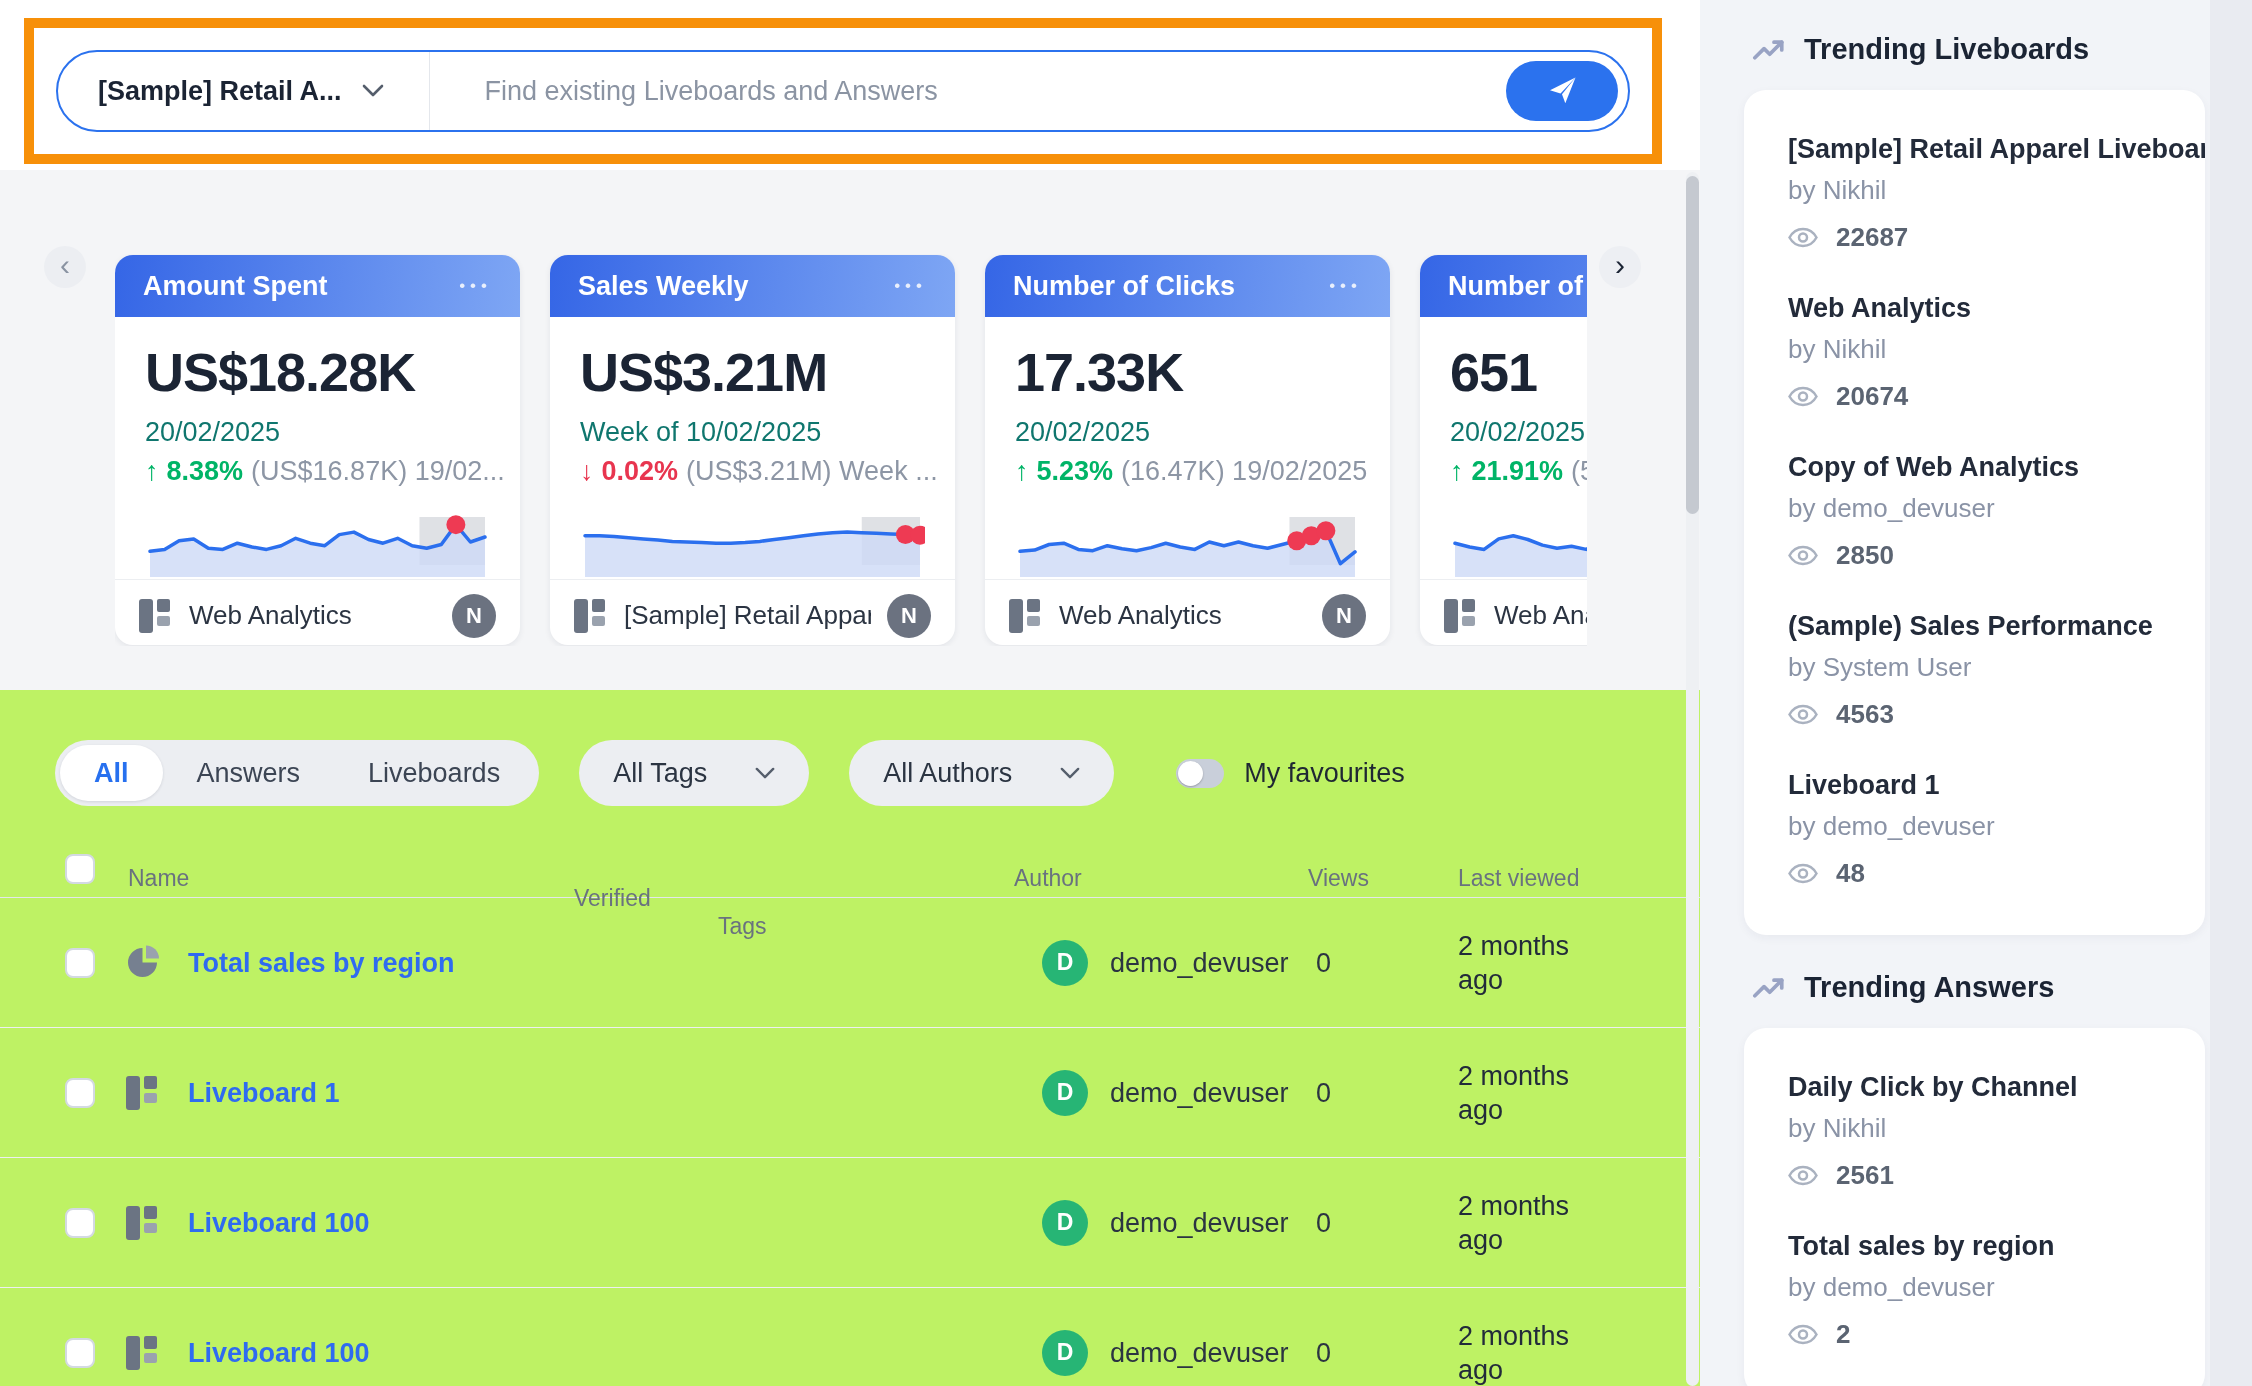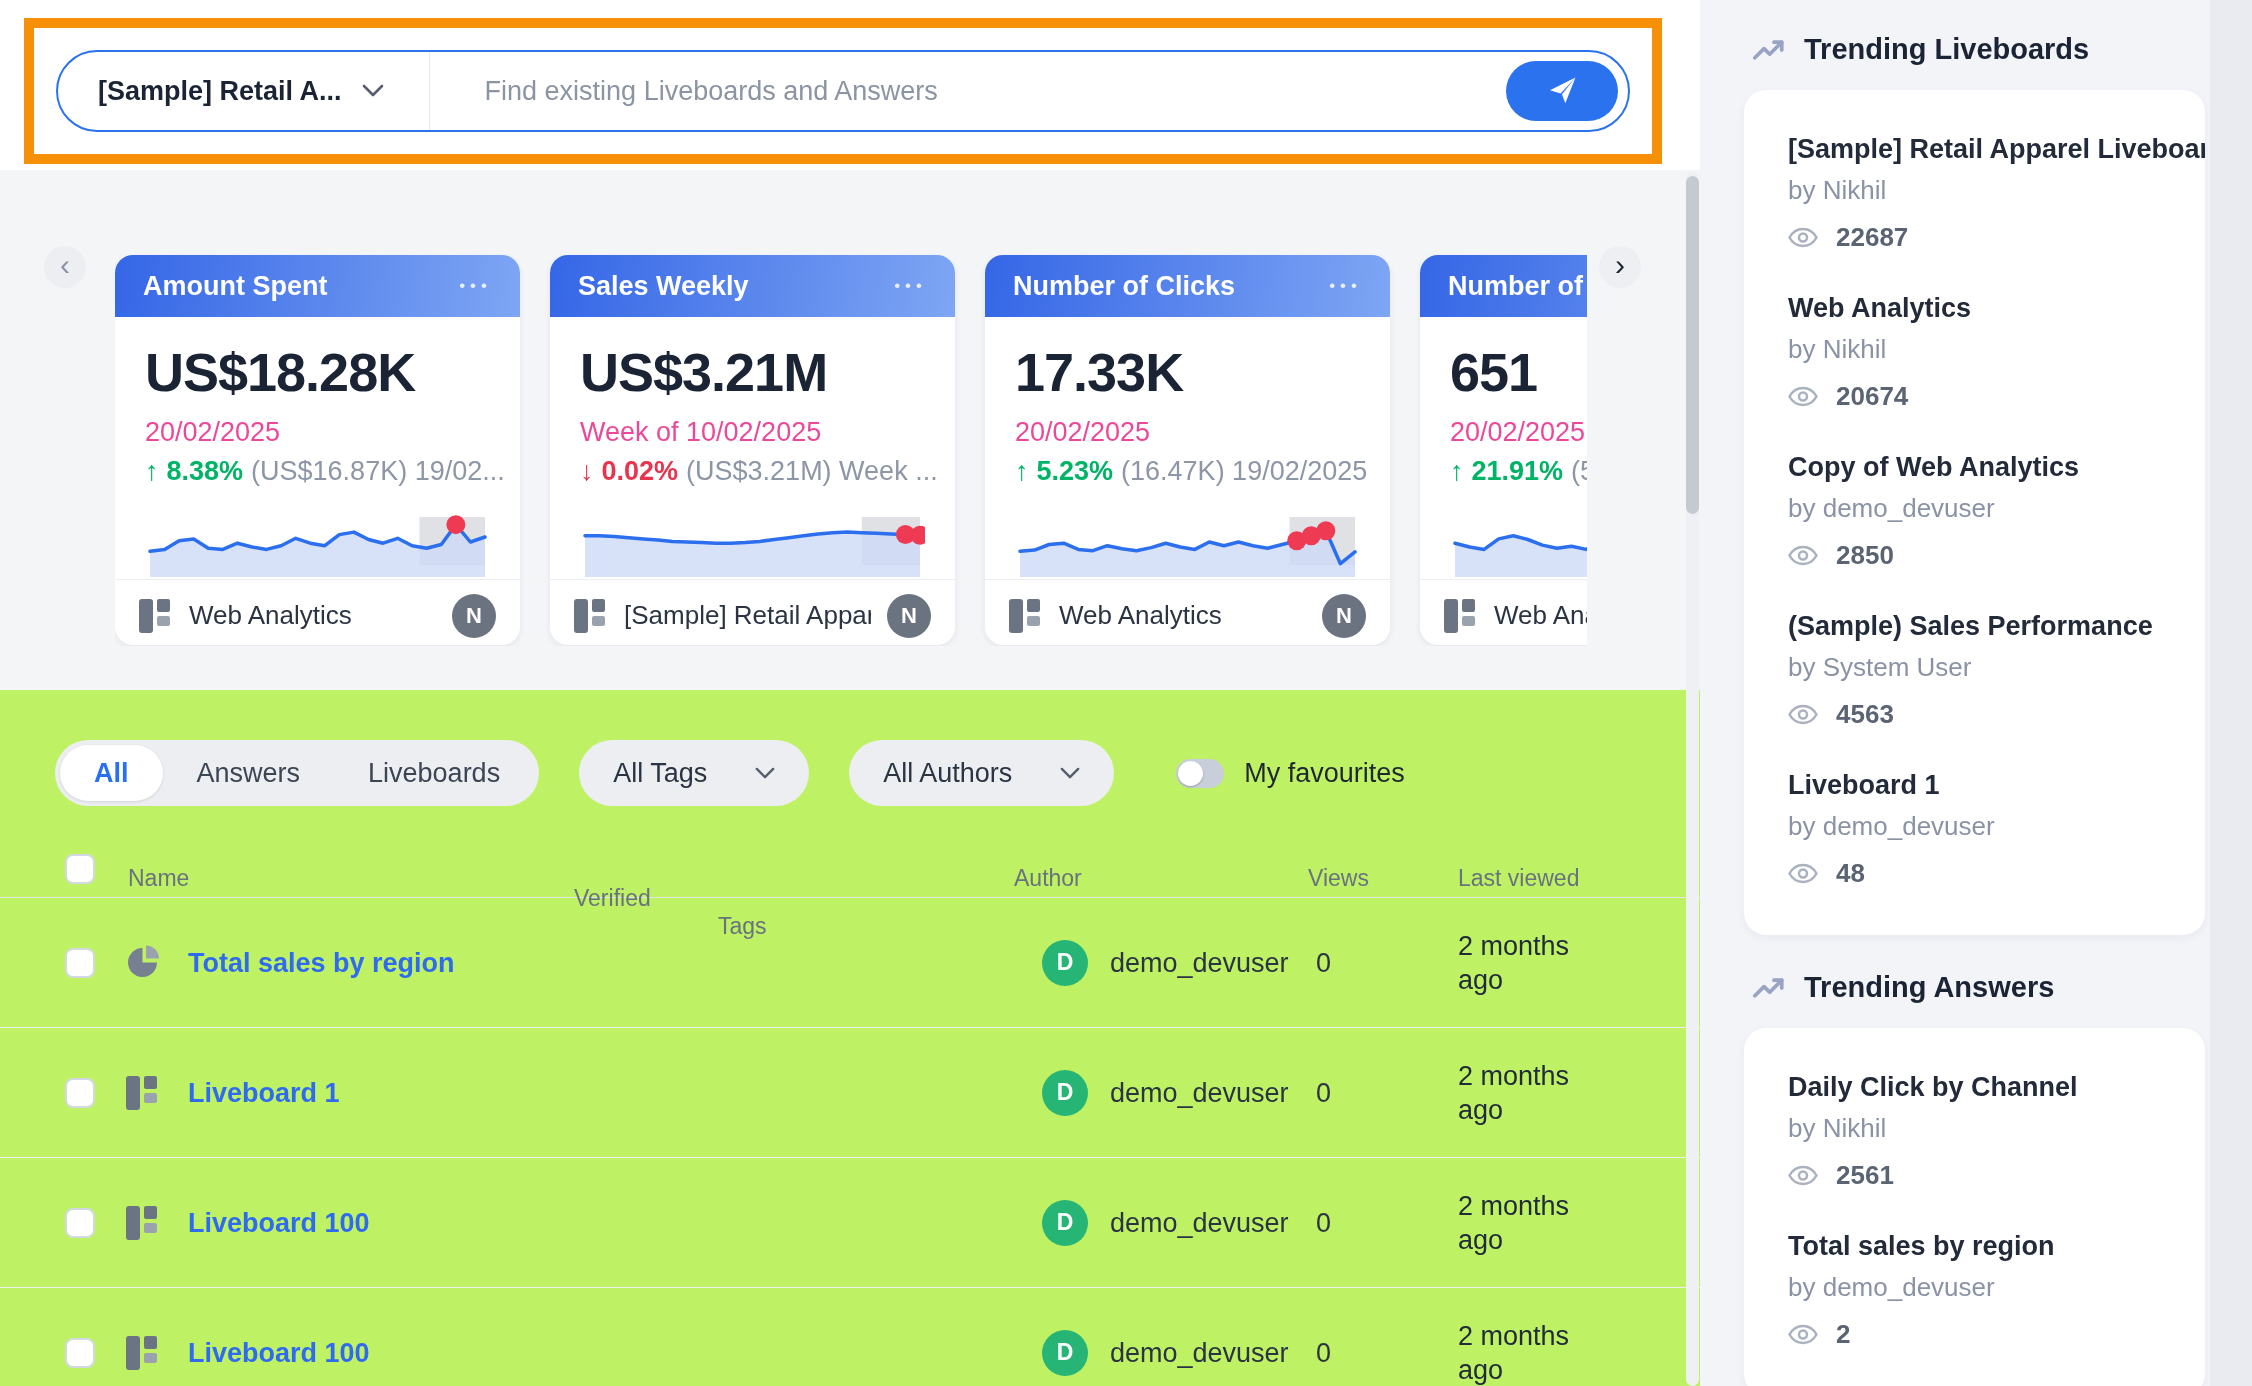--- a/index.html
+++ b/index.html
@@ -44,21 +44,21 @@
     box-shadow:0 2px 6px rgba(25,35,60,.08); display:flex; flex-direction:column; overflow:hidden;
   }
   .kpi-header {
     height:62px; flex:0 0 62px; background:linear-gradient(97deg,#3566e6 0%,#7ea6f4 100%);
     display:flex; align-items:center; padding:0 28px;
   }
   .kpi-title { flex:1; color:#fff; font-size:27px; font-weight:600; white-space:nowrap; overflow:hidden; }
   .kpi-menu { color:#e9effc; font-size:17px; letter-spacing:5px; cursor:pointer; }
   .kpi-body { padding:24px 30px 0; }
   .kpi-value { font-size:54px; font-weight:700; color:#1b2434; letter-spacing:-1px; white-space:nowrap; }
-  .kpi-date { font-size:27px; color:#ec4899; margin-top:14px; white-space:nowrap; }
+  .kpi-date { font-size:27px; color:#0f766e; margin-top:14px; white-space:nowrap; }
   .kpi-delta { font-size:27px; margin-top:8px; white-space:nowrap; display:flex; align-items:baseline; gap:8px; }
   .kpi-delta .arrow,.kpi-delta .pct { font-weight:700; }
   .kpi-delta .rest { color:#8d96a5; }
   .up { color:#00b467; } .down { color:#e8354f; }
   .kpi-spark { margin-top:14px; display:block; }
   .kpi-footer {
     margin-top:auto; border-top:1px solid #eceef1; height:72px; flex:0 0 72px;
     display:flex; align-items:center; gap:16px; padding:0 24px;
   }
   .lb-icon { width:34px; height:34px; display:flex; gap:4px; flex:0 0 34px; }

